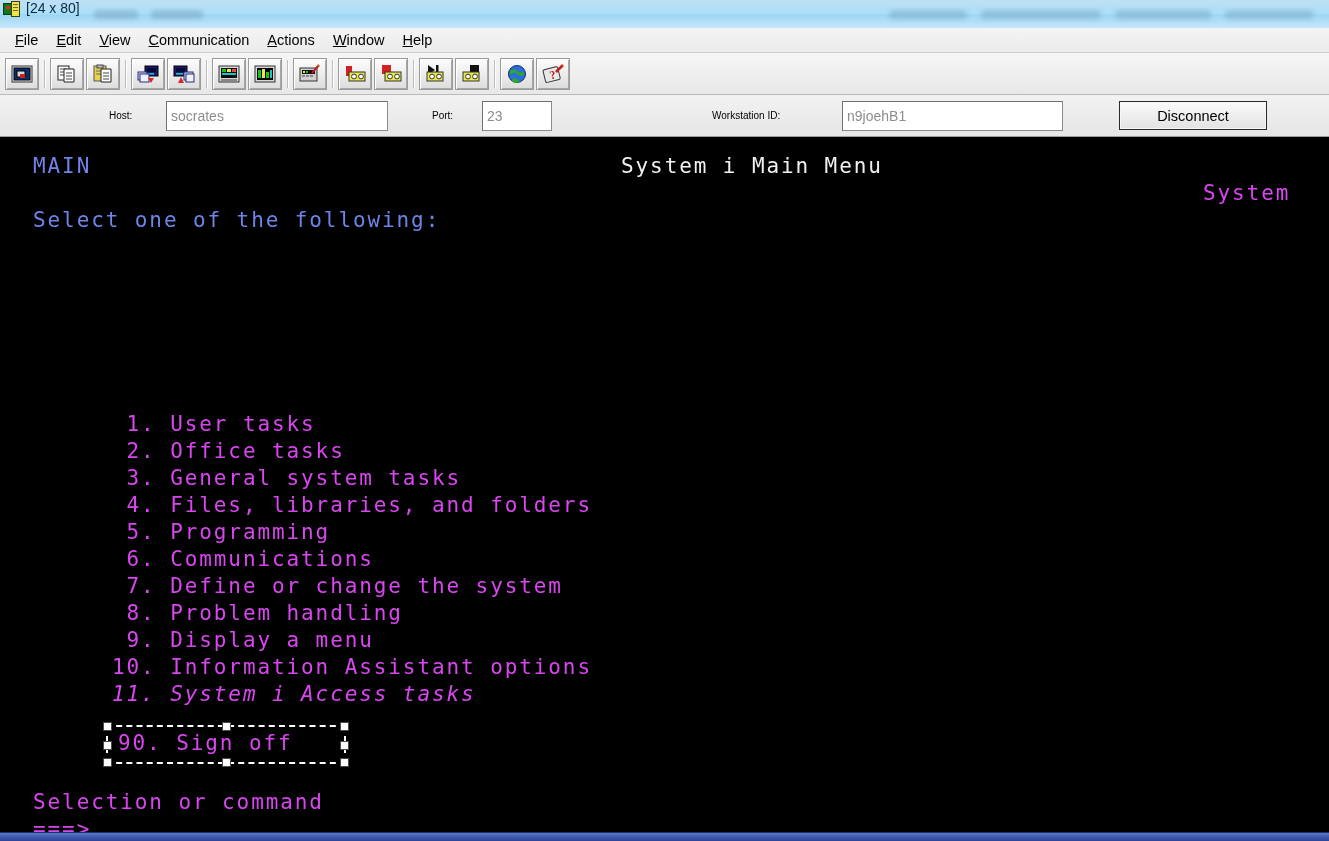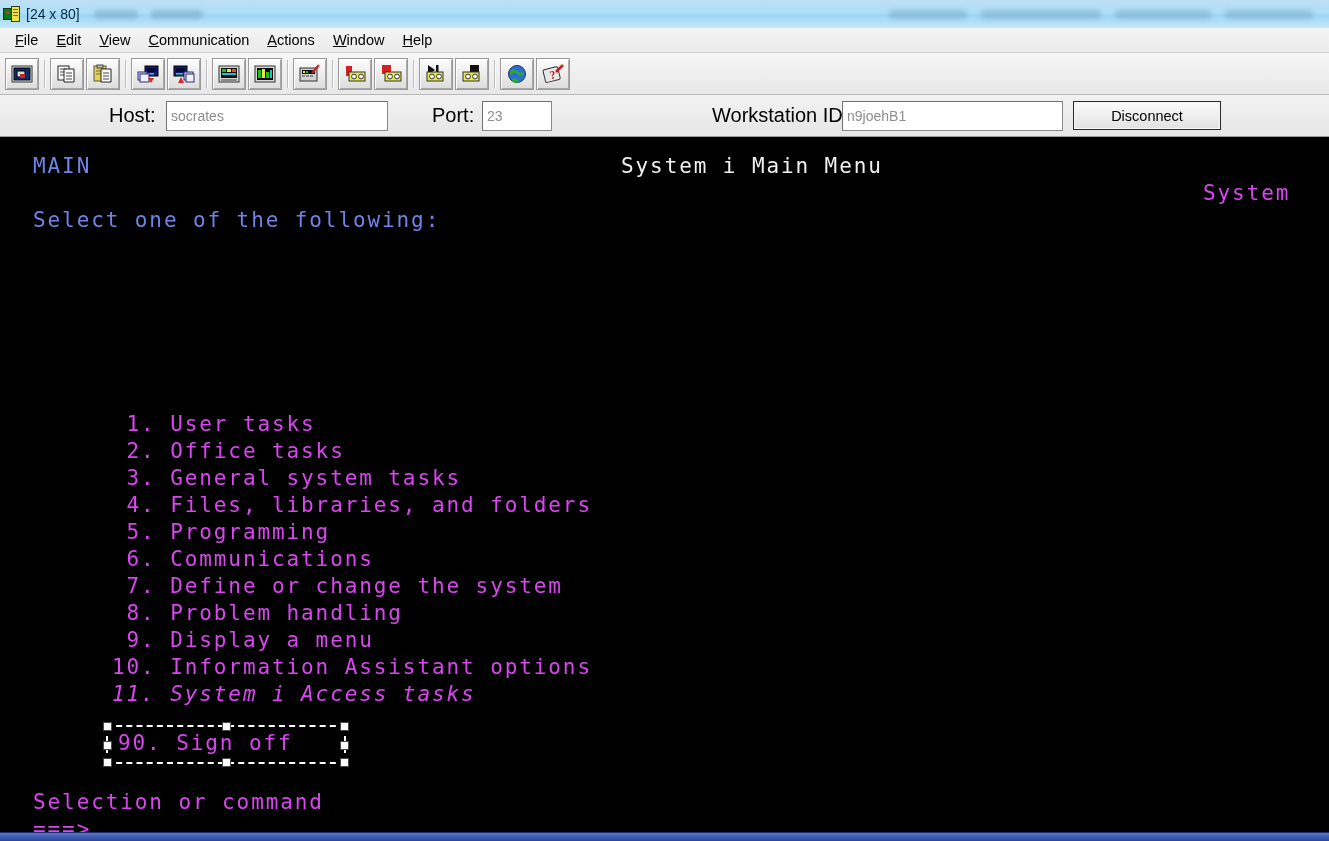--- a/index.html
+++ b/index.html
@@ -21,21 +21,20 @@
     display: flex;
     flex-direction: column;
   }
 
   
   .titlebar {
     height: 28px;
     flex: 0 0 28px;
     background: linear-gradient(to bottom, #bfdff5 0%, #ace0f9 45%, #9fd6f3 55%, #c5e8fb 100%);
     display: flex;
-    align-items: center;
     padding-left: 3px;
     position: relative;
     overflow: hidden;
   }
   .app-icon {
     width: 18px;
     height: 18px;
     position: relative;
     flex: 0 0 18px;
     margin-right: 5px;
@@ -173,21 +172,21 @@
   .connbar {
     height: 42px;
     flex: 0 0 42px;
     background: linear-gradient(to bottom, #f2f2f2 0%, #e6e6e6 100%);
     display: flex;
     align-items: center;
     border-bottom: 1px solid #9a9a9a;
     position: relative;
   }
   .cb-label {
-    font-size: 20px;
+    font-size: 10px;
     color: #000;
     white-space: nowrap;
   }
   .cb-input {
     height: 30px;
     background: #fff;
     border: 1px solid #8a8a8a;
     border-top-color: #707070;
     border-left-color: #707070;
     font-size: 14px;
@@ -201,20 +200,21 @@
     height: 29px;
     min-width: 148px;
     background: linear-gradient(to bottom,#fbfbfb,#e2e2e2);
     border: 1px solid #2a2a2a;
     font-size: 14.5px;
     color: #000;
     display: flex;
     align-items: center;
     justify-content: center;
     box-shadow: inset 0 0 0 1px #f6f6f6;
+    margin-left: 46px;
   }
 
   
   .terminal {
     flex: 1 1 auto;
     background: #000;
     position: relative;
     overflow: hidden;
     font-family: "DejaVu Sans Mono", "Liberation Mono", monospace;
     font-size: 21px;

